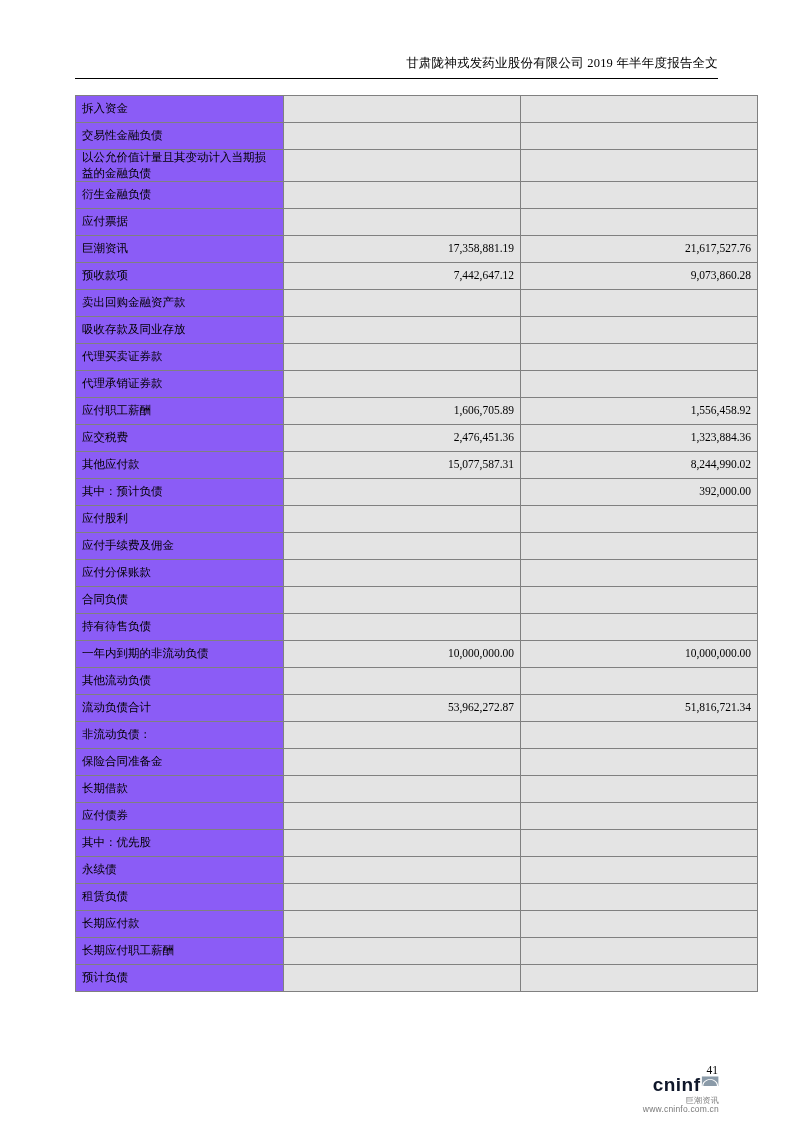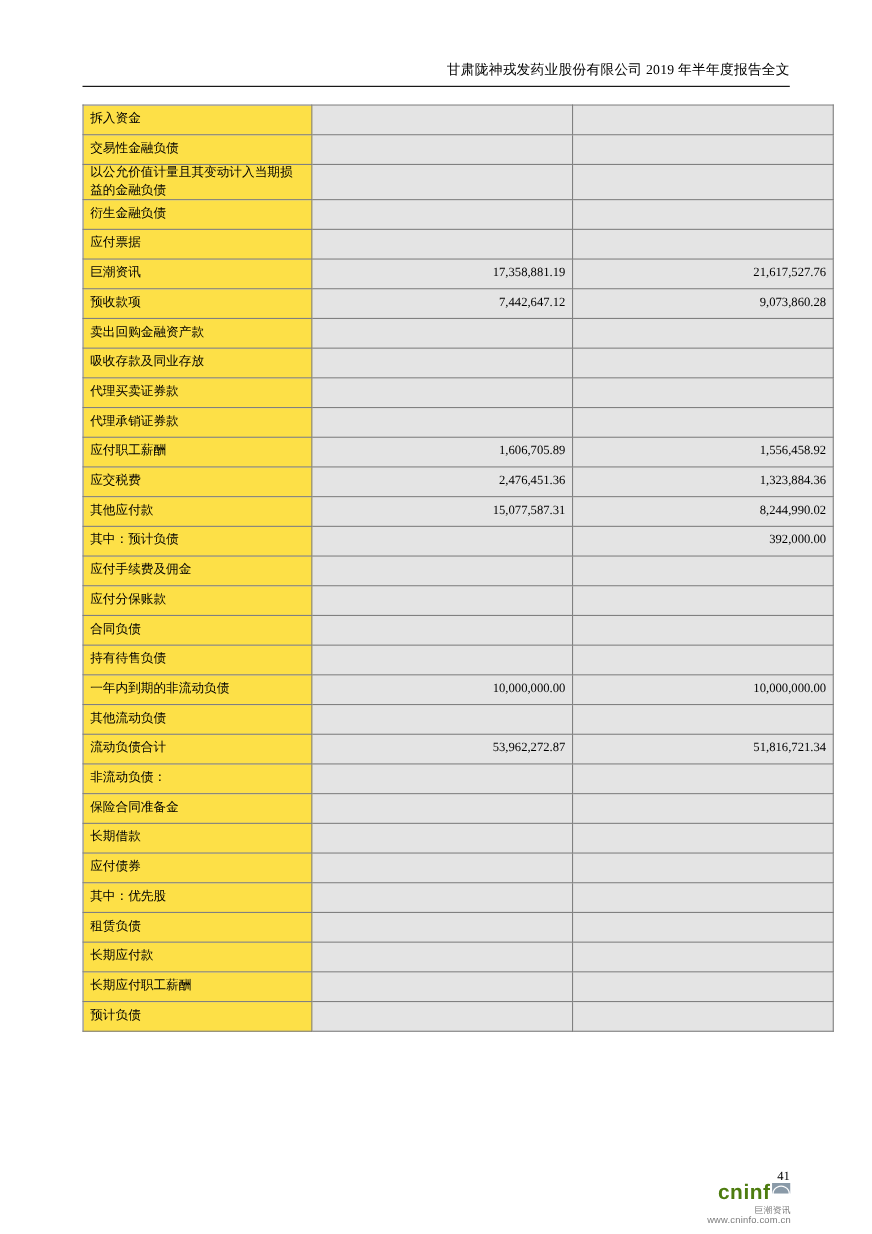--- a/index.html
+++ b/index.html
@@ -49,21 +49,21 @@
   }
   table.fin td {
     border: 1px solid #808080;
     height: 26px;
     padding: 0 6px;
     vertical-align: middle;
     line-height: 1.35;
   }
   td.label {
     width: 195px;
-    background: #fde047;
+    background: #8b5cf6;
     word-break: break-all;
   }
   td.num {
     width: 224px;
     background: #e4e4e4;
     text-align: right;
     font-family: "Liberation Serif", "DejaVu Serif", serif;
   }
   .i0 { padding-left: 6px; margin-left: 36px; }
   .i1 { padding-left: 24px; }
@@ -83,21 +83,21 @@
     position: absolute;
     right: 74px;
     top: 1074px;
     text-align: right;
     line-height: 1.15;
   }
   .logo-main {
     font-family: "Liberation Sans", sans-serif;
     font-size: 19px;
     font-weight: bold;
-    color: #4d7c0f;
+    color: #0f172a;
     letter-spacing: 0.5px;
   }
   .logo-mark {
     display: inline-block;
     color: #8a9aa8;
     font-size: 19px;
     font-weight: bold;
     transform: scaleX(1.1);
   }
   .logo-sub {
@@ -192,20 +192,25 @@
           <td class="label i1">其他应付款</td>
           <td class="num">15,077,587.31</td>
           <td class="num">8,244,990.02</td>
         </tr>
         <tr>
           <td class="label i2">其中：预计负债</td>
           <td class="num"></td>
           <td class="num">392,000.00</td>
         </tr>
         <tr>
+          <td class="label i3">应付股利</td>
+          <td class="num"></td>
+          <td class="num"></td>
+        </tr>
+        <tr>
           <td class="label i1">应付手续费及佣金</td>
           <td class="num"></td>
           <td class="num"></td>
         </tr>
         <tr>
           <td class="label i1">应付分保账款</td>
           <td class="num"></td>
           <td class="num"></td>
         </tr>
         <tr>
@@ -248,20 +253,25 @@
           <td class="num"></td>
           <td class="num"></td>
         </tr>
         <tr>
           <td class="label i1">应付债券</td>
           <td class="num"></td>
           <td class="num"></td>
         </tr>
         <tr>
           <td class="label i1">其中：优先股</td>
+          <td class="num"></td>
+          <td class="num"></td>
+        </tr>
+        <tr>
+          <td class="label i2">永续债</td>
           <td class="num"></td>
           <td class="num"></td>
         </tr>
         <tr>
           <td class="label i1">租赁负债</td>
           <td class="num"></td>
           <td class="num"></td>
         </tr>
         <tr>
           <td class="label i1">长期应付款</td>

